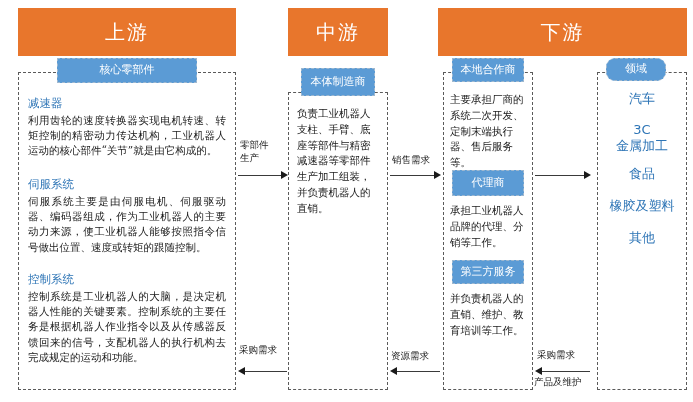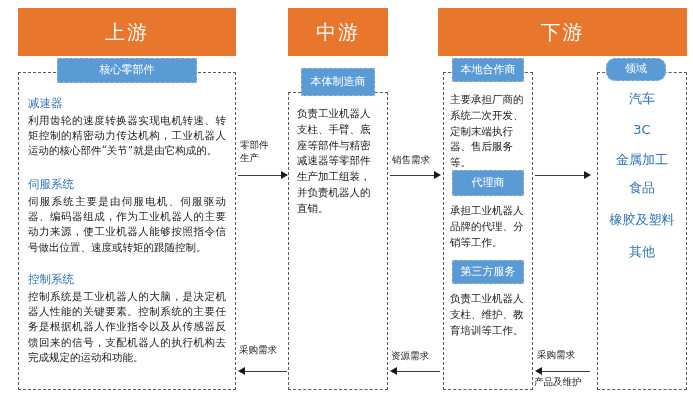--- a/index.html
+++ b/index.html
@@ -104,29 +104,29 @@
   <div class="ptext" style="left:450px;top:92px;width:78px;">主要承担厂商的系统二次开发、定制末端执行器、售后服务等。</div>
 
   <div class="bluebox" style="left:452px;top:170px;width:72px;height:26px;">
     <span>代理商</span>
   </div>
   <div class="ptext" style="left:450px;top:203px;width:78px;">承担工业机器人品牌的代理、分销等工作。</div>
 
   <div class="bluebox" style="left:452px;top:260px;width:72px;height:24px;">
     <span>第三方服务</span>
   </div>
-  <div class="ptext" style="left:450px;top:291px;width:78px;">负责工业机器人支柱、维护、教育培训等工作。</div>
+  <div class="ptext" style="left:450px;top:291px;width:78px;">并负责机器人的直销、维护、教育培训等工作。</div>
 
   <div class="bluebox" style="left:606px;top:58px;width:60px;height:23px;border-radius:9px;">
     <span>领域</span>
   </div>
   <div style="position:absolute;left:597px;top:90px;width:90px;">
     <div class="field" style="position:relative;margin-top:0;">汽车</div>
     <div class="field" style="position:relative;margin-top:14px;">3C</div>
-    <div class="field" style="position:relative;margin-top:14px;">金属加工</div>
+    <div class="field" style="position:relative;margin-top:0;">金属加工</div>
     <div class="field" style="position:relative;margin-top:10px;">食品</div>
     <div class="field" style="position:relative;margin-top:14px;">橡胶及塑料</div>
     <div class="field" style="position:relative;margin-top:14px;">其他</div>
   </div>
 
   <div class="alabel" style="left:240px;top:139px;width:46px;">零部件
 生产</div>
   <div class="arrow-line" style="left:238px;top:175px;width:44px;"></div>
   <div class="arrow-head ah-right" style="left:281px;top:171px;"></div>
 

